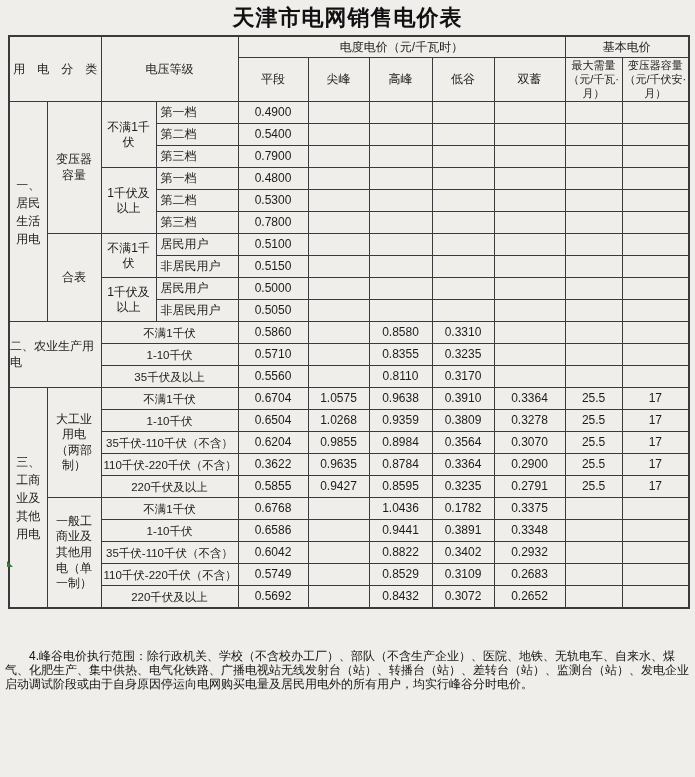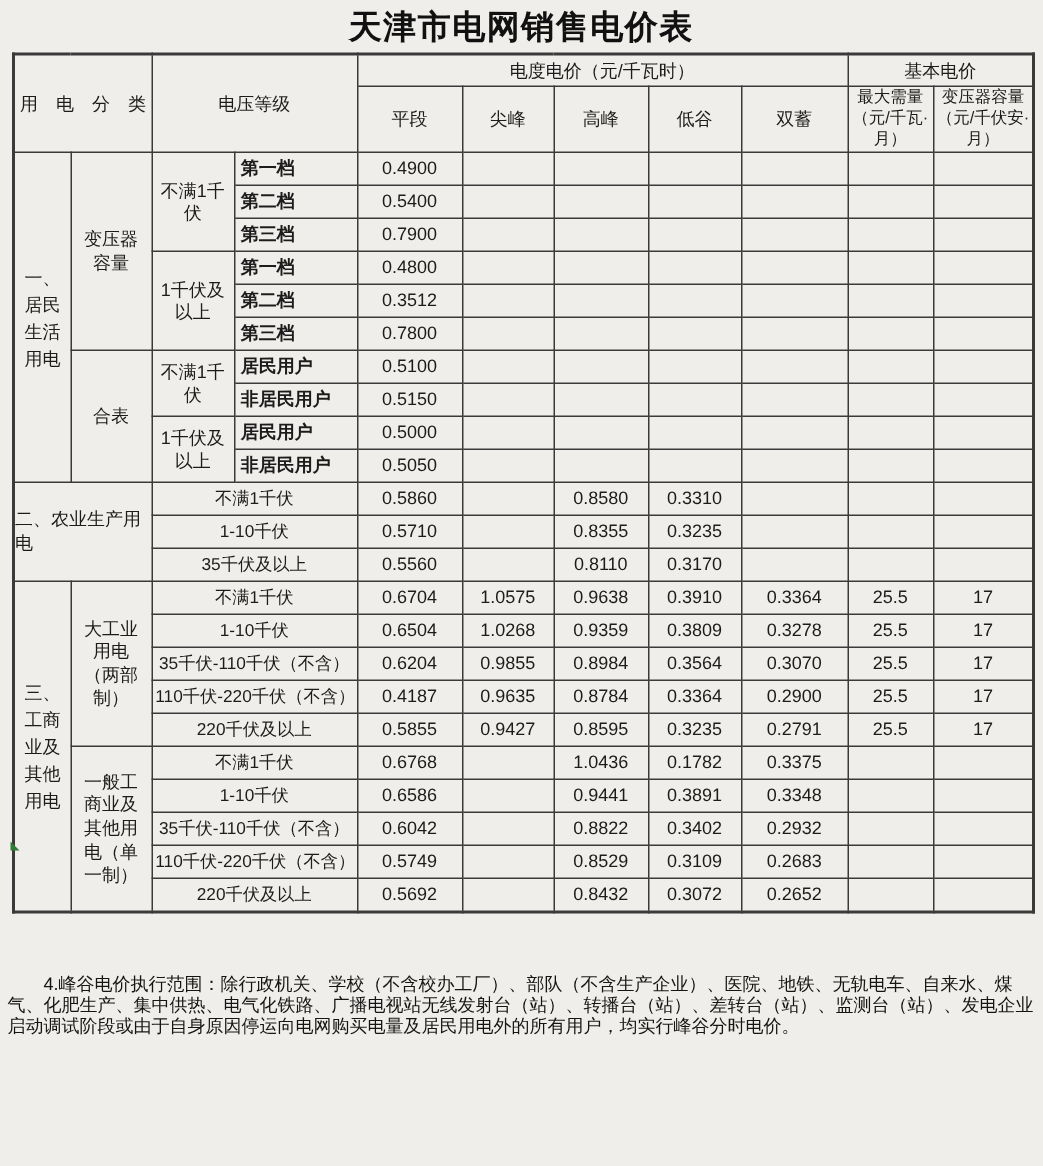--- a/index.html
+++ b/index.html
@@ -24,21 +24,21 @@
     font-size:12px;font-weight:400;text-align:center;vertical-align:middle;
     padding:1px 2px;overflow:hidden;line-height:1.25;
   }
   thead tr.h1 th{height:18px;}
   thead tr.h2 th{height:40px;}
   th.small{font-size:11px;line-height:1.25;padding:1px 1px;}
   tbody td{height:19px;padding:0 2px;}
   td.sec{padding:0 5px;line-height:1.5;}
   td.sech{text-align:left;padding-left:0;line-height:1.3;}
   td.sub{padding:0 4px;line-height:1.3;}
-  td.tier{text-align:left;padding-left:4px;font-weight:bold;}
+  td.tier{text-align:left;padding-left:4px;}
   td.voltw{font-size:11.5px;white-space:nowrap;}
   .green-marker{
     position:absolute;left:7px;top:561px;width:0;height:0;
     border-bottom:6px solid var(--marker_green);border-right:6px solid transparent;
   }
   .notes{margin:40px 4px 0 5px;font-size:12px;line-height:14px;color:#151515;}
   .notes p{margin:0;text-indent:2em;}
   .notes p.first{text-indent:0;}
 </style>
 </head>
@@ -119,21 +119,21 @@
           <td>0.4800</td>
           <td></td>
           <td></td>
           <td></td>
           <td></td>
           <td></td>
           <td></td>
         </tr>
         <tr>
           <td class="tier">第二档</td>
-          <td>0.3512</td>
+          <td>0.5300</td>
           <td></td>
           <td></td>
           <td></td>
           <td></td>
           <td></td>
           <td></td>
         </tr>
         <tr>
           <td class="tier">第三档</td>
           <td>0.7800</td>
@@ -245,21 +245,21 @@
           <td>0.6204</td>
           <td>0.9855</td>
           <td>0.8984</td>
           <td>0.3564</td>
           <td>0.3070</td>
           <td>25.5</td>
           <td>17</td>
         </tr>
         <tr>
           <td colspan="2" class="voltw">110千伏-220千伏（不含）</td>
-          <td>0.4187</td>
+          <td>0.3622</td>
           <td>0.9635</td>
           <td>0.8784</td>
           <td>0.3364</td>
           <td>0.2900</td>
           <td>25.5</td>
           <td>17</td>
         </tr>
         <tr>
           <td colspan="2" class="voltw">220千伏及以上</td>
           <td>0.5855</td>

